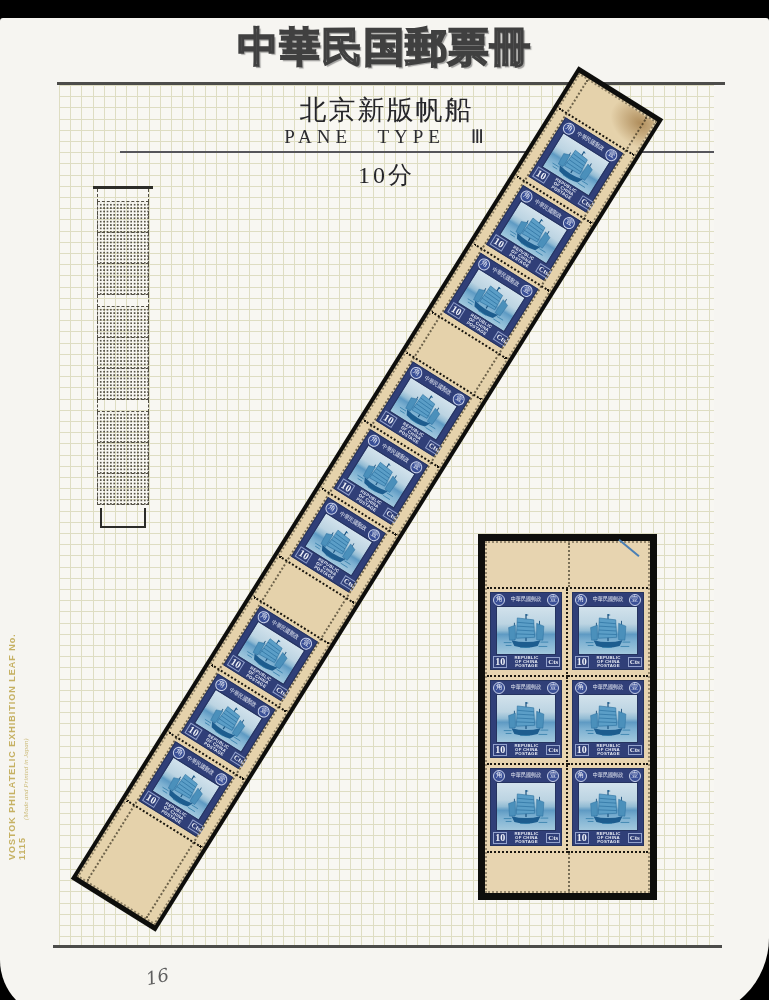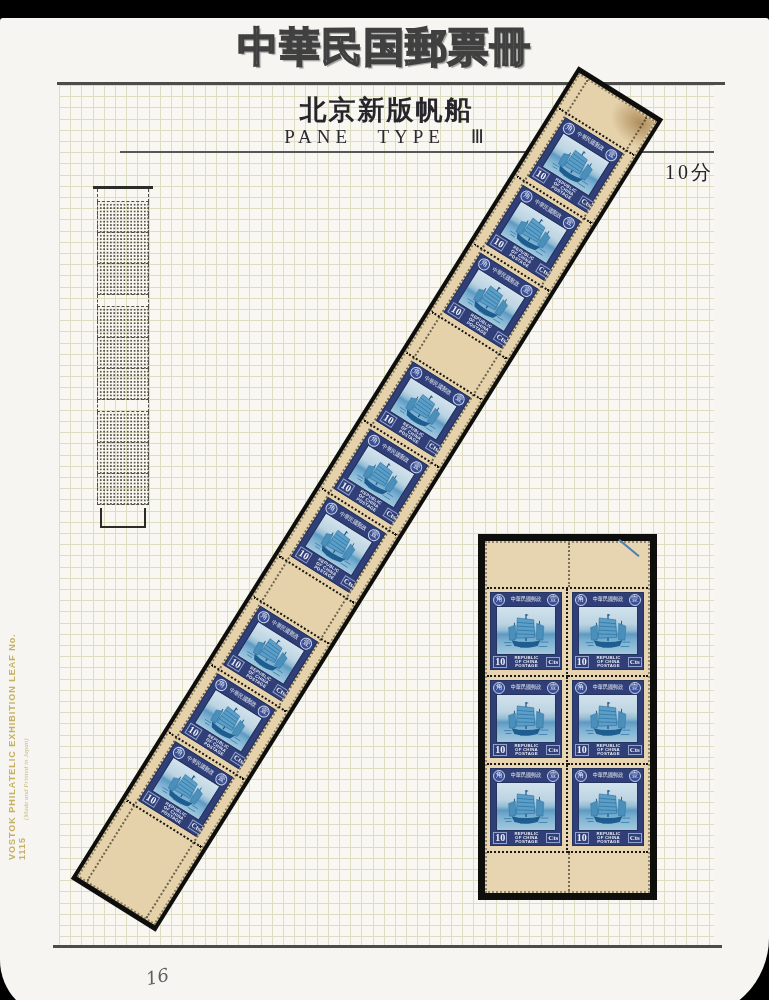--- a/index.html
+++ b/index.html
@@ -11,25 +11,25 @@
          font-size:41px;font-weight:bold;letter-spacing:1px;color:#fbfbf8;
          -webkit-text-stroke:1.6px #404040;text-shadow:2px 2px 1px rgba(90,90,90,.55);}
   
   .grid{position:absolute;left:59px;top:67px;width:655px;height:861px;background-color:#f8f7f2;
         background-image:repeating-linear-gradient(to right,#deddc2 0 1px,transparent 1px 11.2px),
                          repeating-linear-gradient(to bottom,#deddc2 0 1px,transparent 1px 11.2px);}
   .rule-top{position:absolute;left:57px;top:64px;width:668px;height:3px;background:#4c4c4a;z-index:3;}
   .rule-bottom{position:absolute;left:53px;top:927px;width:669px;height:3px;background:#4c4c4a;z-index:3;}
   .rule-mid{position:absolute;left:120px;top:133px;width:594px;height:2px;background:#55555a;z-index:1;}
   .series-title{position:absolute;left:59px;width:655px;top:74px;text-align:center;
-                font-size:27px;font-weight:bold;color:#26262a;letter-spacing:2px;z-index:1;}
+                font-size:27px;font-weight:normal;color:#26262a;letter-spacing:2px;z-index:1;}
   .pane-type{position:absolute;left:59px;width:655px;top:107px;text-align:center;
              font-size:19px;font-weight:normal;color:#2c2c30;letter-spacing:5px;word-spacing:16px;z-index:1;}
-  .denomination{position:absolute;left:59px;width:655px;top:141px;text-align:right;
-                font-size:20px;color:#26262a;letter-spacing:3px;z-index:1;}
+  .denomination{position:absolute;left:59px;width:655px;top:141px;text-align:center;
+                font-size:24px;color:#26262a;letter-spacing:3px;z-index:1;}
   
   .schematic{position:absolute;left:95px;top:168px;width:56px;z-index:2;}
   .d-topline{width:60px;height:3px;background:#2c2c28;margin-left:-2px;}
   .d-body{width:52px;margin:0 auto;}
   .d-cell{box-sizing:border-box;border-left:1px dashed #504d42;border-right:1px dashed #504d42;
           border-bottom:1px dashed #504d42;}
   .d-selvage{height:13px;}
   .d-stamp{height:31px;background-image:radial-gradient(circle,#59564a 0.8px,transparent 0.95px);
            background-size:3.4px 3.4px;background-position:1px 1px;}
   .d-gutter{height:12px;}

